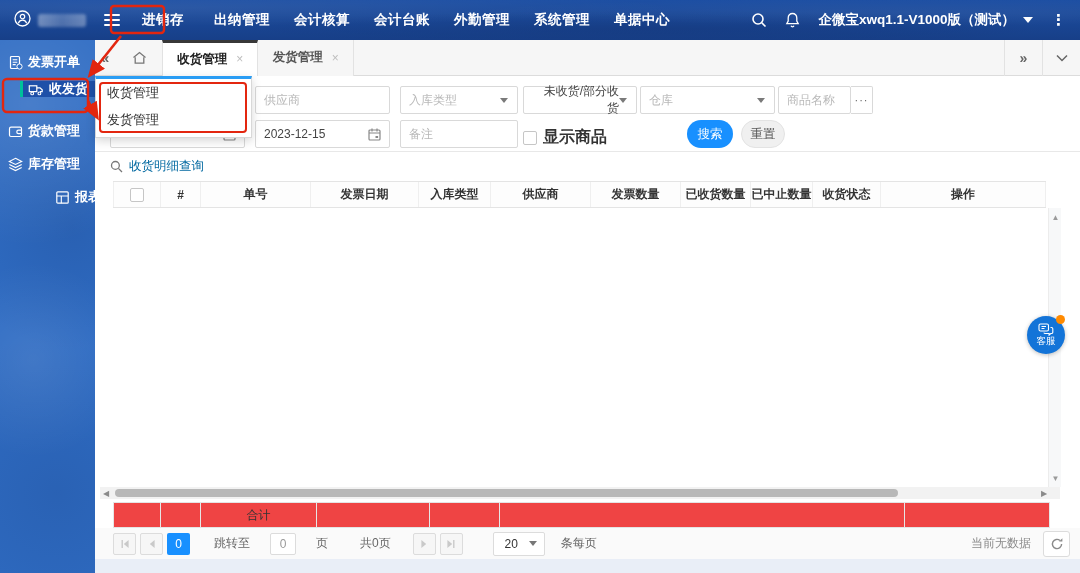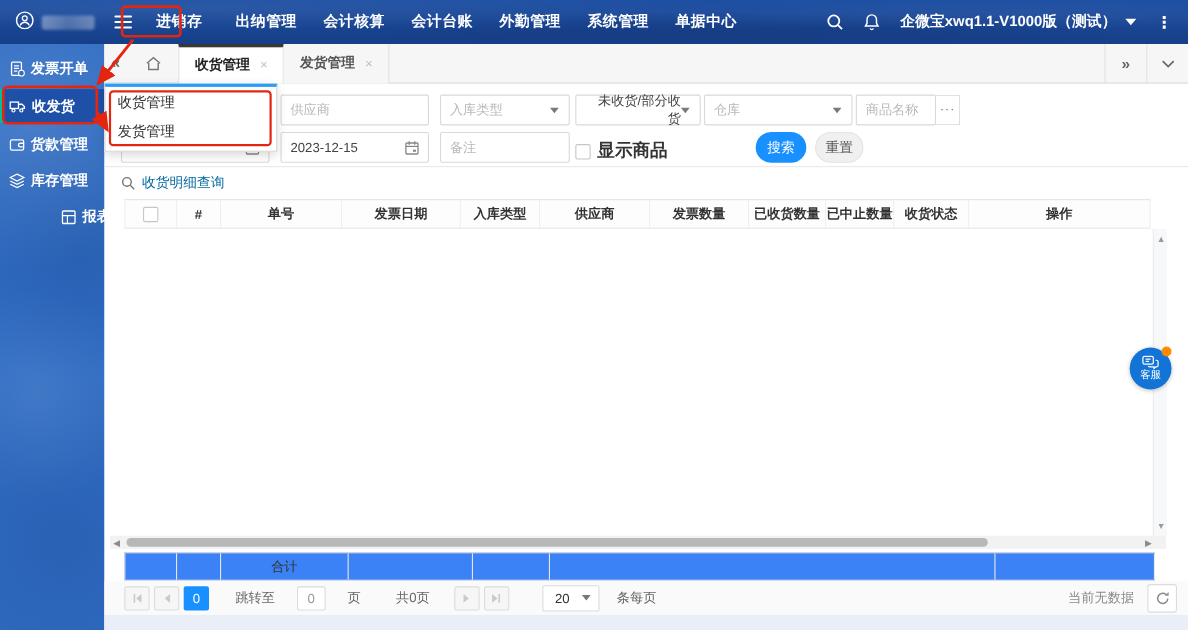--- a/index.html
+++ b/index.html
@@ -30,21 +30,21 @@
   
   #sidebar { position:absolute; left:0; top:40px; width:95px; height:533px;
     background: radial-gradient(circle at 30% 12%, rgba(255,255,255,.12), transparent 30%),
                 radial-gradient(circle at 75% 35%, rgba(10,35,90,.16), transparent 35%),
                 radial-gradient(circle at 35% 60%, rgba(255,255,255,.09), transparent 30%),
                 radial-gradient(circle at 60% 85%, rgba(10,35,90,.14), transparent 35%),
                 #2f6cc3; color:#fff; }
   .sb-item { position:absolute; left:0; width:95px; height:28px; display:flex; align-items:center; cursor:pointer; }
   .sb-item .ico { margin-left:8px; display:flex; }
   .sb-item .lbl { margin-left:5px; font-weight:bold; font-size:13px; white-space:nowrap; }
-  .sb-item.active { background:#1e50a8; border-left:3px solid #00c09a; height:31px; }
+  .sb-item.active { background:#1e50a8; border-left:3px solid #00c09a; height:16px;margin-left:20px; }
   .sb-item.active .ico { margin-left:5px; }
 
   
   #main { position:absolute; left:95px; top:40px; width:985px; height:533px; background:#fff; }
 
   
   #tabbar { position:absolute; left:0; top:0; width:985px; height:36px; background:#f6f6f6; border-bottom:1px solid #dcdcdc; display:flex; align-items:center; }
   .tb-collapse { margin-left:6px; color:#666; font-size:15px; font-weight:bold; cursor:pointer; }
   .tb-home { margin-left:22px; color:#666; cursor:pointer; display:flex; }
   .tab { height:36px; display:flex; align-items:center; justify-content:center; gap:9px; width:96px; border-right:1px solid #e2e2e2; cursor:pointer; font-size:12.5px; color:#555; font-weight:bold; background:#f6f6f6; }
@@ -87,21 +87,21 @@
   
   #tbody { position:absolute; left:18px; top:168px; width:933px; height:279px; background:#fff; }
   #vscroll { position:absolute; left:953px; top:168px; width:13px; height:279px; background:#f7f8f9; border-left:1px solid #ececec; }
   .varrow { position:absolute; left:0; width:13px; height:14px; display:flex; align-items:center; justify-content:center; color:#9a9a9a; font-size:8px; cursor:pointer; }
   #hscroll { position:absolute; left:5px; top:447px; width:960px; height:12px; background:#f2f2f2; display:flex; align-items:center; }
   .harrow { width:12px; text-align:center; color:#8a8a8a; font-size:8px; cursor:pointer; }
   #hthumb { position:absolute; left:15px; top:2px; width:783px; height:8px; background:#b8b8b8; border-radius:4px; cursor:pointer; }
   .harrow.right { position:absolute; right:10px; }
 
   
-  #totalrow { position:absolute; left:18px; top:462px; width:937px; height:26px; display:flex; background:#3b82f6; border-top:1px solid #e4e4e4; border-bottom:1px solid #e4e4e4; font-size:12px; color:#333; }
+  #totalrow { position:absolute; left:18px; top:462px; width:937px; height:26px; display:flex; background:#ef4444; border-top:1px solid #e4e4e4; border-bottom:1px solid #e4e4e4; font-size:12px; color:#333; }
   .tc { border-right:1px solid #e6e6e6; display:flex; align-items:center; justify-content:center; }
   .tc:first-child { border-left:1px solid #e6e6e6; }
   .t0{width:48px;} .t1{width:40px;} .t2{width:116px;} .t3{width:113px;} .t4{width:70px;} .t5{width:405px;} .t6{width:145px;}
 
   
   #pager { position:absolute; left:0; top:488px; width:985px; height:31px; background:#fafafa; display:flex; align-items:center; font-size:12px; color:#666; }
   .pg-btn { width:23px; height:22px; border:1px solid #dcdcdc; border-radius:2px; background:#f6f6f6; display:flex; align-items:center; justify-content:center; margin-right:4px; cursor:pointer; }
   .pg-btn:first-child { margin-left:18px; }
   .pg-cur { width:23px; height:22px; border-radius:2px; background:#1890ff; color:#fff; display:flex; align-items:center; justify-content:center; margin-right:8px; cursor:pointer; }
   .pg-txt { margin:0 16px; white-space:nowrap; }

